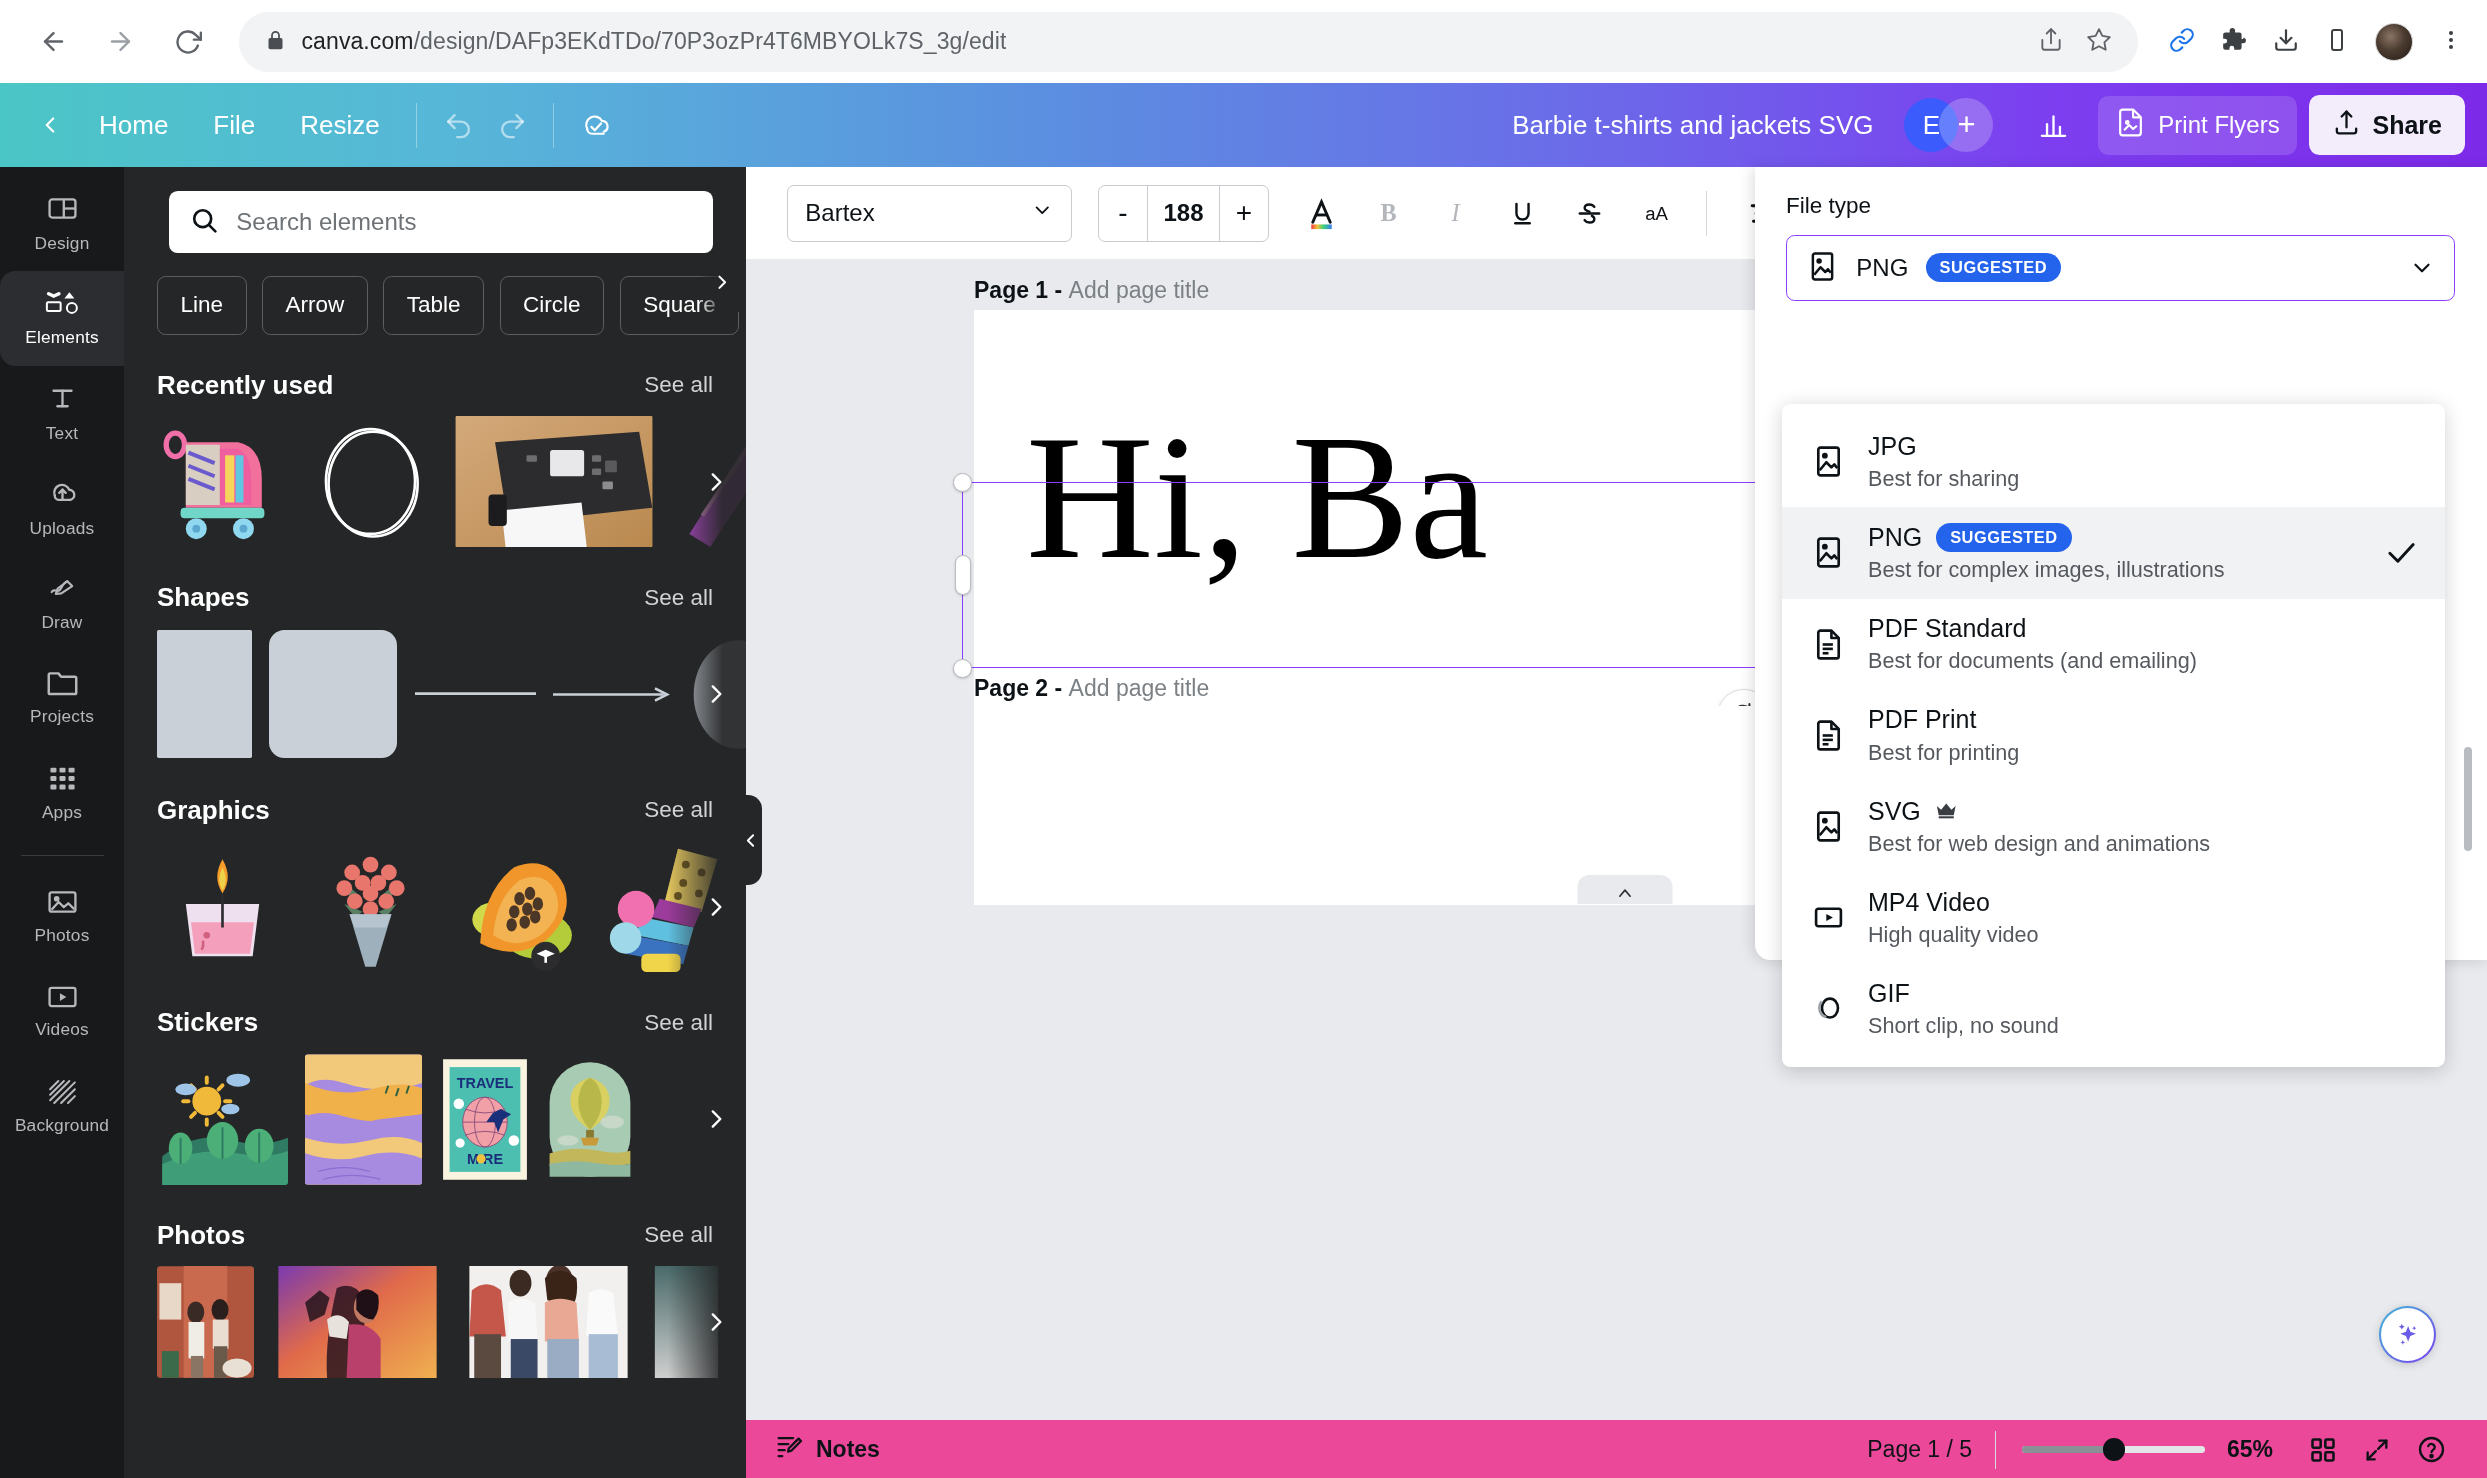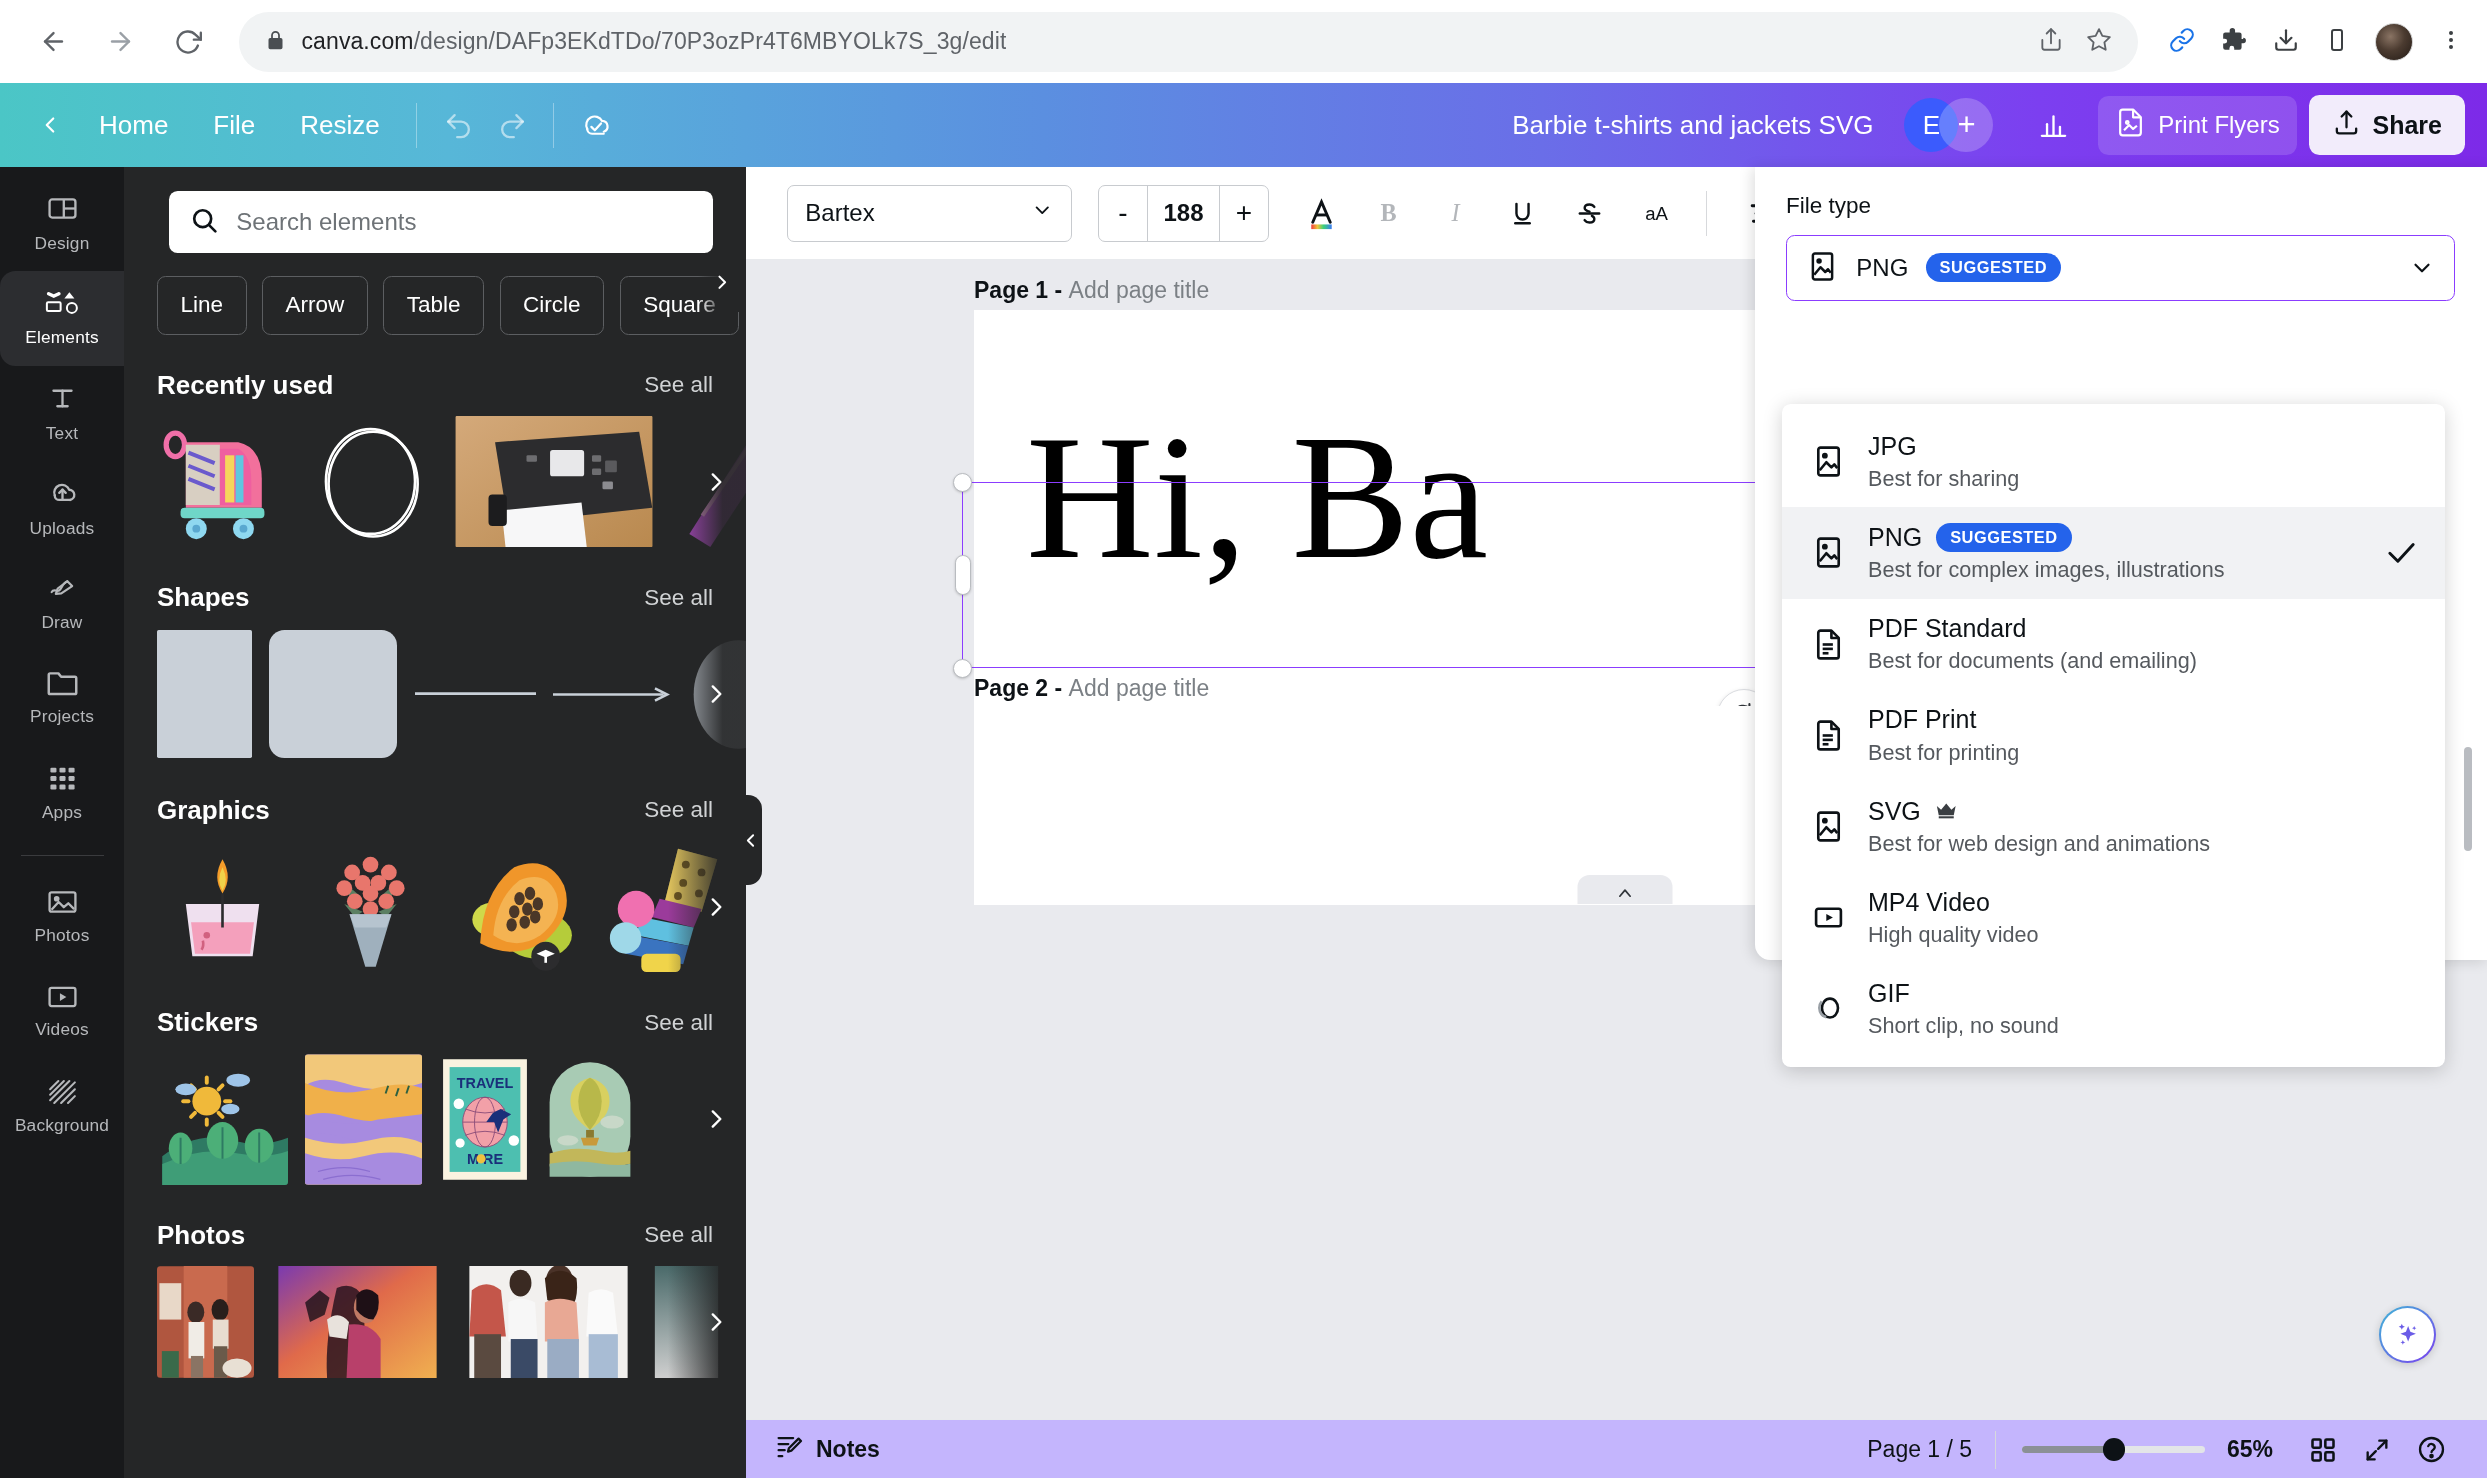--- a/index.html
+++ b/index.html
@@ -206,21 +206,21 @@
   .collapse-tab {
     position: absolute; left: 50%; transform: translateX(-50%);
     width: 95px; height: 29px; background: #e9eaee;
     border-radius: 12px 12px 0 0; display: flex; align-items: flex-end;
     justify-content: center; color: #31353a; padding-bottom: 3.5px;
   }
 
   
   .bottom-bar {
     position: absolute; left: 746px; top: 1419px; width: 1741px; height: 60px;
-    background: #c4b5fd; display: flex; align-items: center; padding: 0 29px;
+    background: #ec4899; display: flex; align-items: center; padding: 0 29px;
     border-top: 0.9px solid #e8eaed;
   }
   .notes-btn { display: flex; align-items: center; gap: 12px; font-size: 23px; font-weight: 600; color: #0d1216; }
   .bb-right { margin-left: auto; display: flex; align-items: center; gap: 0; }
   .page-count { font-size: 23px; color: #0d1216; margin-right: 22.5px; white-space: nowrap; }
   .bb-sep { width: 0.9px; height: 38px; background: #d7d9dc; margin-right: 26px; }
   .zoom-track {
     width: 183px; height: 7px; background: #e3e5e8; border-radius: 3.5px;
     position: relative; margin-right: 22.5px;
   }

